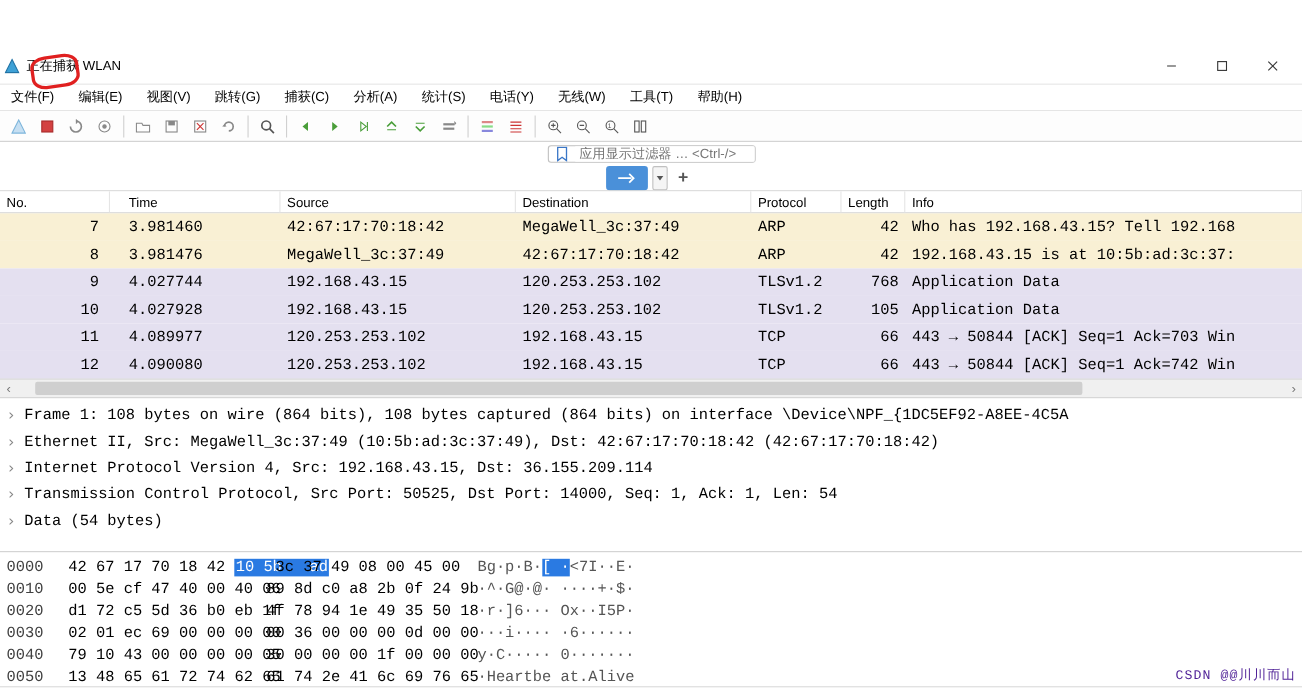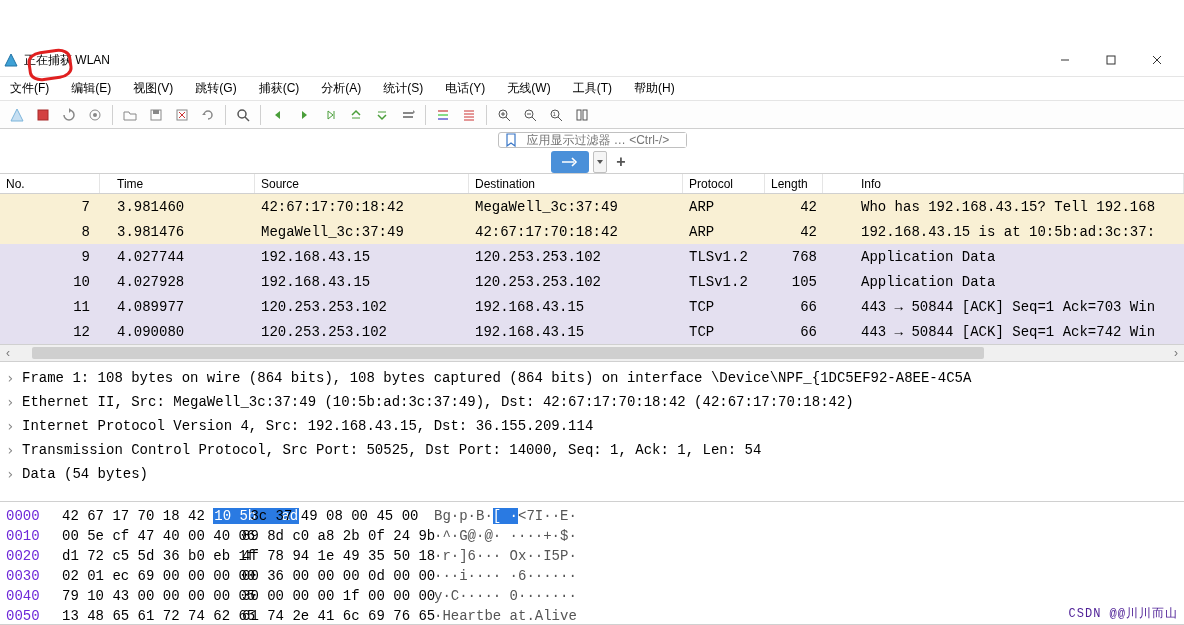--- a/index.html
+++ b/index.html
@@ -133,21 +133,21 @@
   .row.arp { background: #f9f0d4; }
   .row.tls { background: #e4e0f0; }
   .row.tcp { background: #e4e0f0; }
 
   .c-no   { width: 100px; text-align:right; padding-right:10px !important; }
   .c-time { width: 144px; margin-left: 11px; }
   .c-src  { width: 214px; }
   .c-dst  { width: 214px; }
   .c-proto{ width: 82px; }
   .c-len  { width: 58px; text-align:right; }
-  .c-info { flex: 1; margin-left: 32px; }
+  .c-info { flex: 1; }
 
   .hscroll {
     height: 17px; background:#f0f0f0; border-top:1px solid #d0d0d0;
     display:flex;align-items:center;
   }
   .hscroll .track{flex:1;height:14px;background:#f0f0f0;position:relative;margin:0 16px;}
   .hscroll .thumb{position:absolute;left:0;top:1px;height:12px;width:85%;background:#cfcfcf;border-radius:2px;}
   .hscroll .arrow{width:16px;height:16px;display:flex;align-items:center;justify-content:center;color:#777;}
 
   
@@ -162,21 +162,21 @@
 
   
   .hexpane {
     flex:1;
     padding: 4px 6px;
     overflow:hidden;
     border-bottom:1px solid #d0d0d0;
     position:relative;
   }
   .hexline { display:flex; gap:0; line-height: 20px; }
-  .hexline .offset { width: 56px; color:#6d28d9; }
+  .hexline .offset { width: 56px; color:#404040; }
   .hexline .bytes  { width: 160px; white-space:pre; }
   .hexline .bytes2 { width: 170px; white-space:pre; margin-left:20px; }
   .hexline .ascii  { margin-left: 22px; white-space:pre; color:#555; }
   .hexsel { background:#2a7ae2; color:#ffffff; padding:0 1px;}
   .ascsel { background:#2a7ae2; color:#fff; }
 
   .watermark {
     position:absolute; right:6px; bottom:2px; color:#4c1d95; font-size:12px; letter-spacing:1px;
     pointer-events:none;
   }

